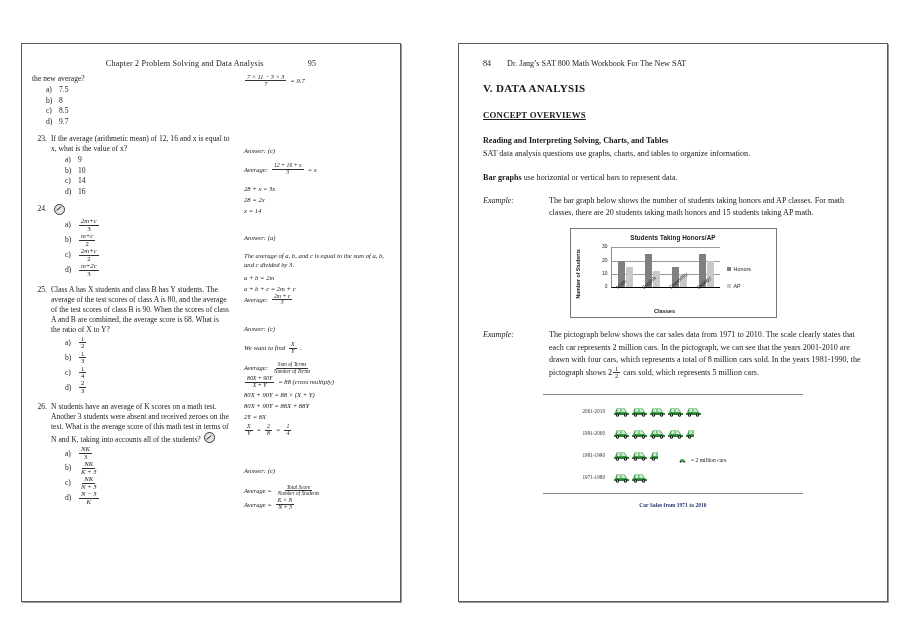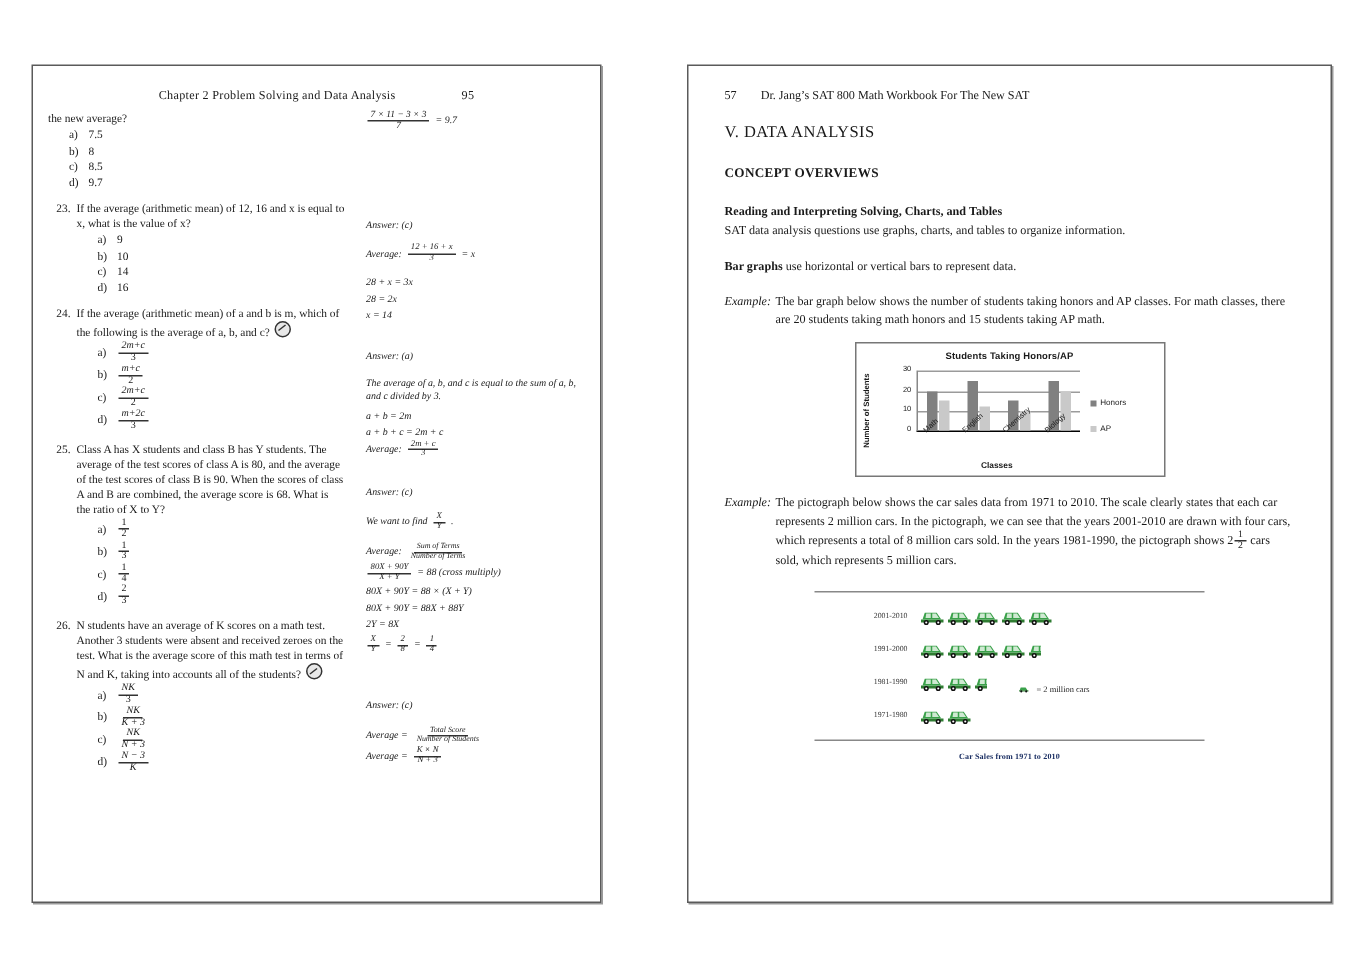--- a/index.html
+++ b/index.html
@@ -37,26 +37,26 @@
   .frac .den{padding:0 2px;}
   .italicvar{font-style:italic;}
   .eqline{display:flex;align-items:center;gap:3px;}
   .circ-icon{display:inline-block;width:9px;height:9px;border-radius:50%;border:1px solid #333;position:relative;vertical-align:-1px;margin-left:3px;background:#e8e8e8;}
   .circ-icon:after{content:"";position:absolute;left:1px;top:3.2px;width:6px;height:1px;background:#333;transform:rotate(-38deg);}
 
   
   .rhdr{display:flex;font-size:8.1px;padding:15px 0 0 24px;}
   .rhdr .pg{margin-right:16px;}
   .rbody{padding:0 24px 0 24px;font-size:8.1px;line-height:1.5;}
-  .sec-title{font-size:11px;font-weight:normal;margin-top:12px;letter-spacing:.3px;}
-  .sub-title{font-size:8.8px;font-weight:bold;margin-top:12px;letter-spacing:.2px;}
+  .sec-title{font-size:11px;font-weight:bold;margin-top:12px;letter-spacing:.3px;}
+  .sub-title{font-size:8.8px;font-weight:bold;margin-top:12px;letter-spacing:.2px;text-decoration:underline;}
   .para-head{font-weight:bold;margin-top:13px;}
   .para{margin-top:1px;}
   .para-gap{margin-top:12px;}
-  .ex{display:flex;margin-top:11px;}
+  .ex{display:flex;margin-top:11px;gap:32px;}
   .ex-lbl{font-style:italic;flex:none;padding-right:3px;}
   .ex-txt{flex:1;}
 
   
   .chart-wrap{display:flex;justify-content:center;margin-top:9px;}
   .chart-box{border:1px solid #777;background:#fff;width:205px;height:88px;position:relative;}
   .chart-title{text-align:center;font-family:"Liberation Sans",sans-serif;font-size:6.3px;font-weight:bold;padding-top:4px;letter-spacing:.1px;}
   .plot-area{position:absolute;left:40px;top:18px;width:108px;height:40px;border-left:1px solid #888;border-bottom:1px solid #000;}
   .grid-l{position:absolute;left:0;right:0;height:1px;background:#9b9b9b;}
   .yaxis{position:absolute;left:22px;top:14px;width:16px;height:48px;font-family:"Liberation Sans",sans-serif;font-size:5px;}
@@ -150,21 +150,21 @@
                 <span class="optl">d)</span>
                 <span class="optv">16</span>
               </span>
             </span>
           </span>
         </div>
 
         <div class="qitem">
           <span class="qnum">24.</span>
           <span class="qbody">
-            <span class="qtext">If the average (arithmetic mean) of a and b is m, which of the following is the average of a, b, and c?</span><span class="circ-icon"></span>
+            <span class="circ-icon"></span>
             <span class="opts" style="display:block;">
               <span class="opt" style="display:flex;">
                 <span class="optl">a)</span>
                 <span class="frac">
                   <span class="num italicvar">2m+c</span>
                   <span class="den">3</span>
                 </span>
               </span>
               <span class="opt" style="display:flex;">
                 <span class="optl">b)</span>
@@ -376,21 +376,21 @@
           </div>
         </div>
 
       </div>
     </div>
   </div>
 
   <div class="page page-right">
 
     <div class="rhdr">
-      <span class="pg">57</span>
+      <span class="pg">84</span>
       <span>Dr. Jang’s SAT 800 Math Workbook For The New SAT</span>
     </div>
 
     <div class="rbody">
 
       <div class="sec-title">V.  DATA ANALYSIS</div>
 
       <div class="sub-title">CONCEPT OVERVIEWS</div>
 
       <div class="para-head">Reading and Interpreting Solving, Charts, and Tables</div>

